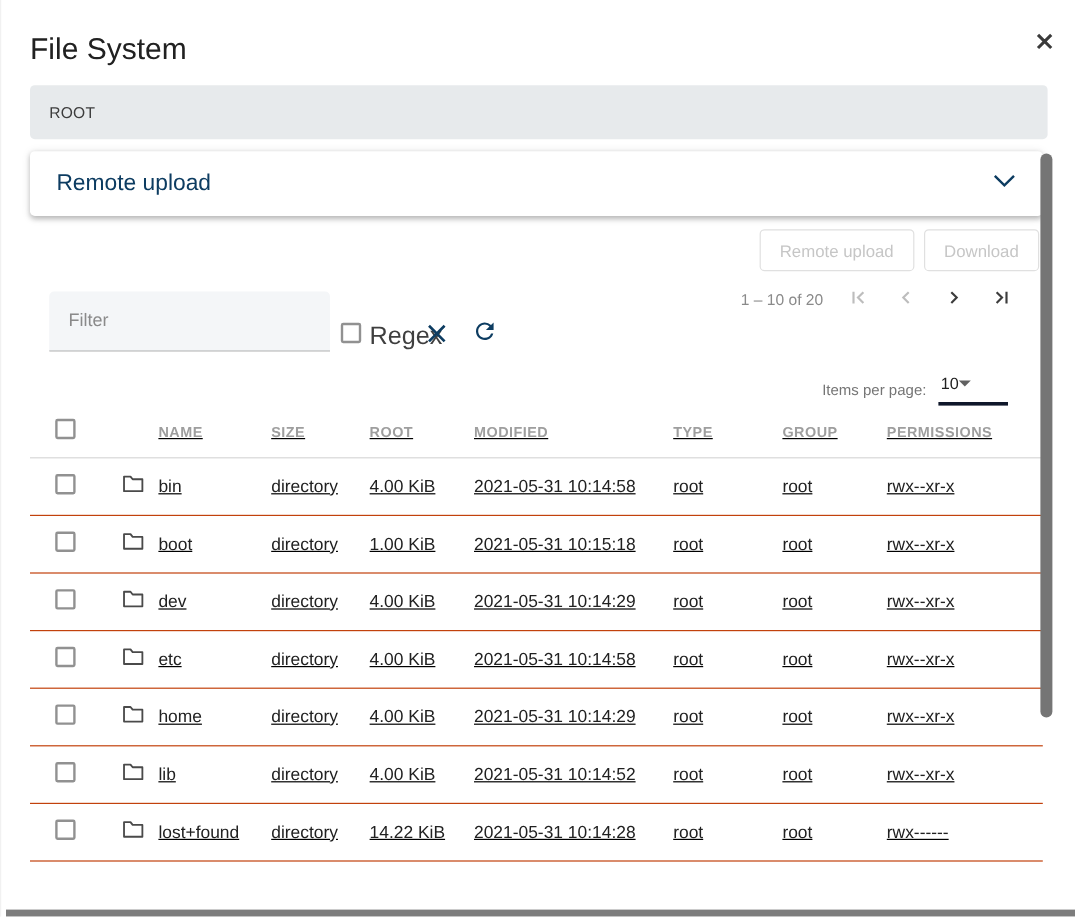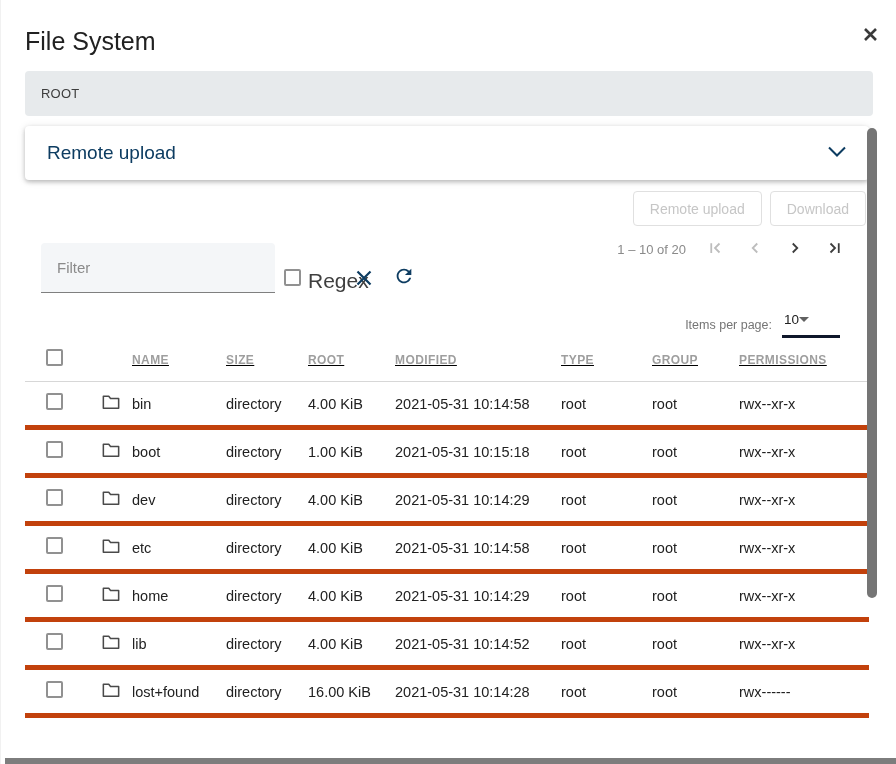--- a/index.html
+++ b/index.html
@@ -49,21 +49,21 @@
   .dd-arrow { width:0; height:0; border-left:5px solid transparent; border-right:5px solid transparent;
     border-top:5px solid #616161; }
   
   .table { position:absolute; left:24px; top:338px; width:844px; }
   .trow, .thead {
     display:grid;
     grid-template-columns:53px 54px 94px 82px 87px 166px 91px 87px auto;
     align-items:center;
   }
   .thead { height:44px; border-bottom:1px solid #d7d7d7;text-decoration:underline; }
-  .trow { height:48px; border-bottom:5px solid #c2410c; }
+  .trow { height:48px; border-bottom:1px solid #c2410c;text-decoration:underline; }
   .th { font-size:12px; font-weight:bold; color:#9e9e9e; letter-spacing:.4px; }
   .cell { font-size:14.5px; color:#212121; }
   .cb-cell { padding-left:21px; }
   .icon-cell { padding-left:24px; display:flex; align-items:center; }
   
   .vscroll { position:absolute; left:866px; top:128px; width:10px; height:470px;
     background:#757575; border-radius:6px; }
   .hscroll { position:absolute; left:4px; bottom:0; height:6px; width:892px; background:#7d7d7d; }
 </style>
 </head>
@@ -266,21 +266,21 @@
 
     <div class="trow">
       <div class="cb-cell"><span class="checkbox"></span></div>
       <div class="icon-cell">
           <span><svg width="18" height="16" viewBox="0 0 20 17">
               <path d="M1.5 2 h6 l2 2.5 h9 v11 h-17 z" fill="none" stroke="#4a4a4a" stroke-width="1.7" stroke-linejoin="round"></path>
             </svg></span>
         </div>
       <div class="cell">lost+found</div>
       <div class="cell">directory</div>
-      <div class="cell">16.00 KiB</div>
+      <div class="cell">14.22 KiB</div>
       <div class="cell">2021-05-31 10:14:28</div>
       <div class="cell">root</div>
       <div class="cell">root</div>
       <div class="cell">rwx------</div>
     </div>
   </div>
 
   <div class="vscroll"></div>
   <div class="hscroll"></div>
 

